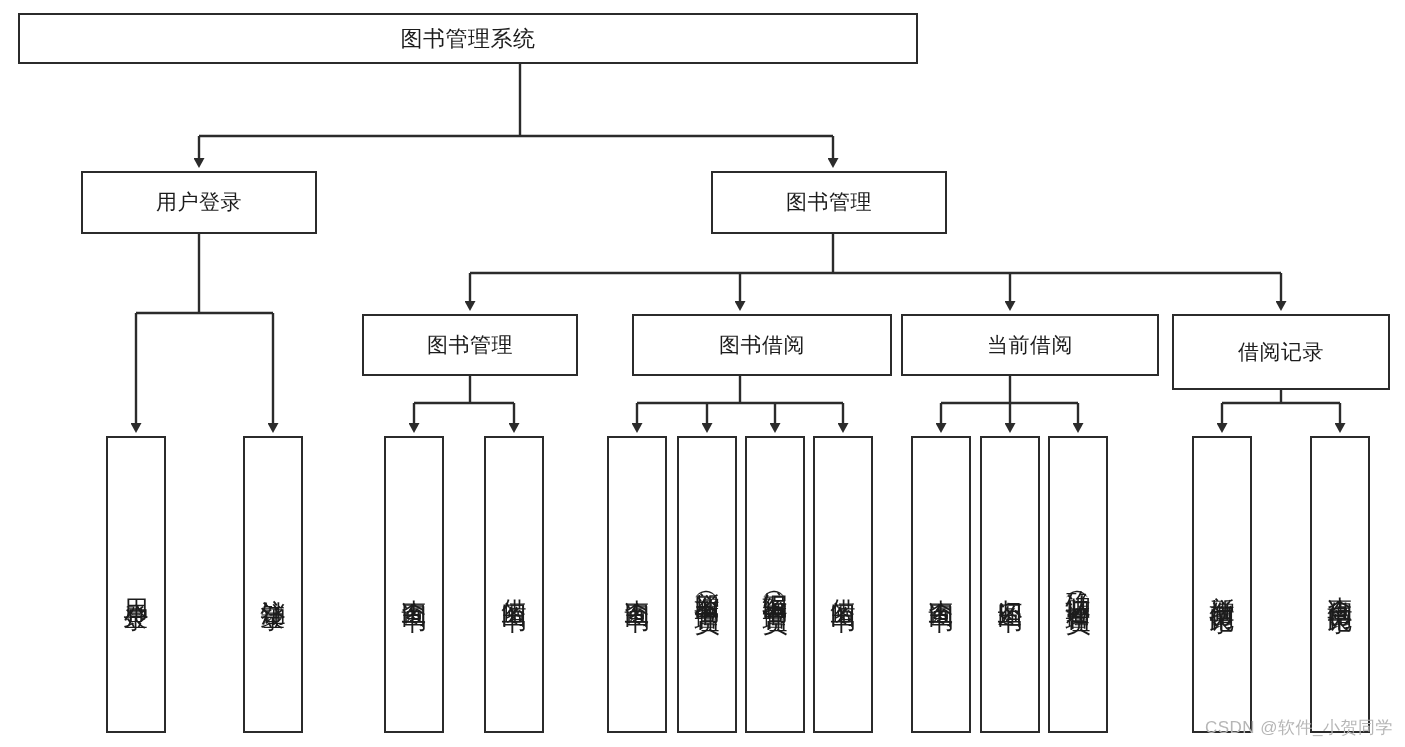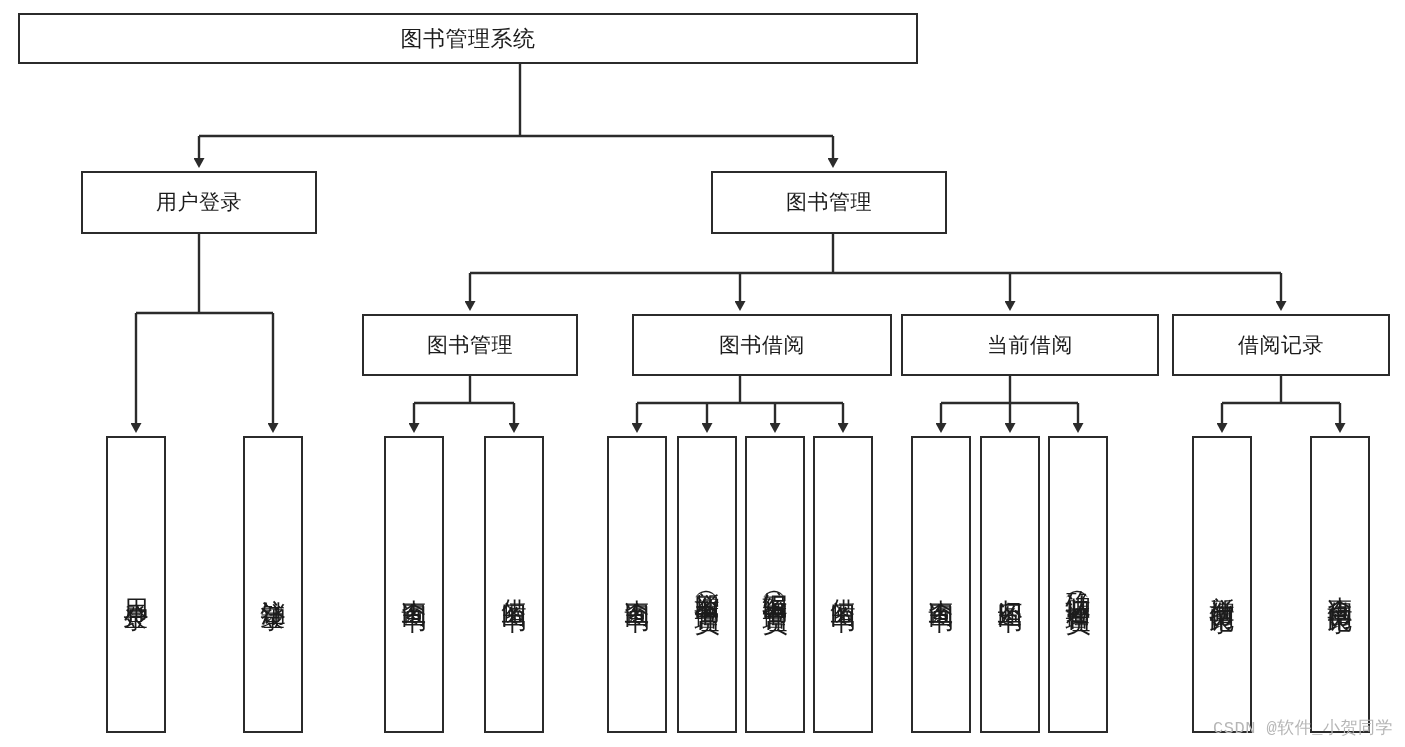--- a/index.html
+++ b/index.html
@@ -60,21 +60,20 @@
   }
   #watermark {
     position: absolute;
     right: 12px;
     bottom: 8px;
     font-size: 17px;
     color: #b6b6b6;
     letter-spacing: 0.5px;
     white-space: nowrap;
     pointer-events: none;
-    font-family: Liberation Mono, monospace;
   }
 </style>
 </head>
 <body>
 
 <div id="canvas">
 
   <svg id="edges" viewBox="0 0 1405 747" xmlns="http://www.w3.org/2000/svg">
     <defs>
       <marker id="arrow" markerWidth="10" markerHeight="11" refX="1" refY="5.5" orient="auto" markerUnits="userSpaceOnUse">
@@ -142,21 +141,21 @@
   </div>
 
   <div class="node horiz" style="left:632px; top:314px; width:260px; height:62px;">
     <span class="label">图书借阅</span>
   </div>
 
   <div class="node horiz" style="left:901px; top:314px; width:258px; height:62px;">
     <span class="label">当前借阅</span>
   </div>
 
-  <div class="node horiz" style="left:1172px; top:314px; width:218px; height:62px;">
+  <div class="node horiz" style="left:1172px; top:314px; width:218px; height:76px;">
     <span class="label">借阅记录</span>
   </div>
 
   <div class="node vert" style="left:106px; top:436px; width:60px; height:297px;">
     <span class="label">用户登录</span>
   </div>
 
   <div class="node vert" style="left:243px; top:436px; width:60px; height:297px;">
     <span class="label">注销登录</span>
   </div>

